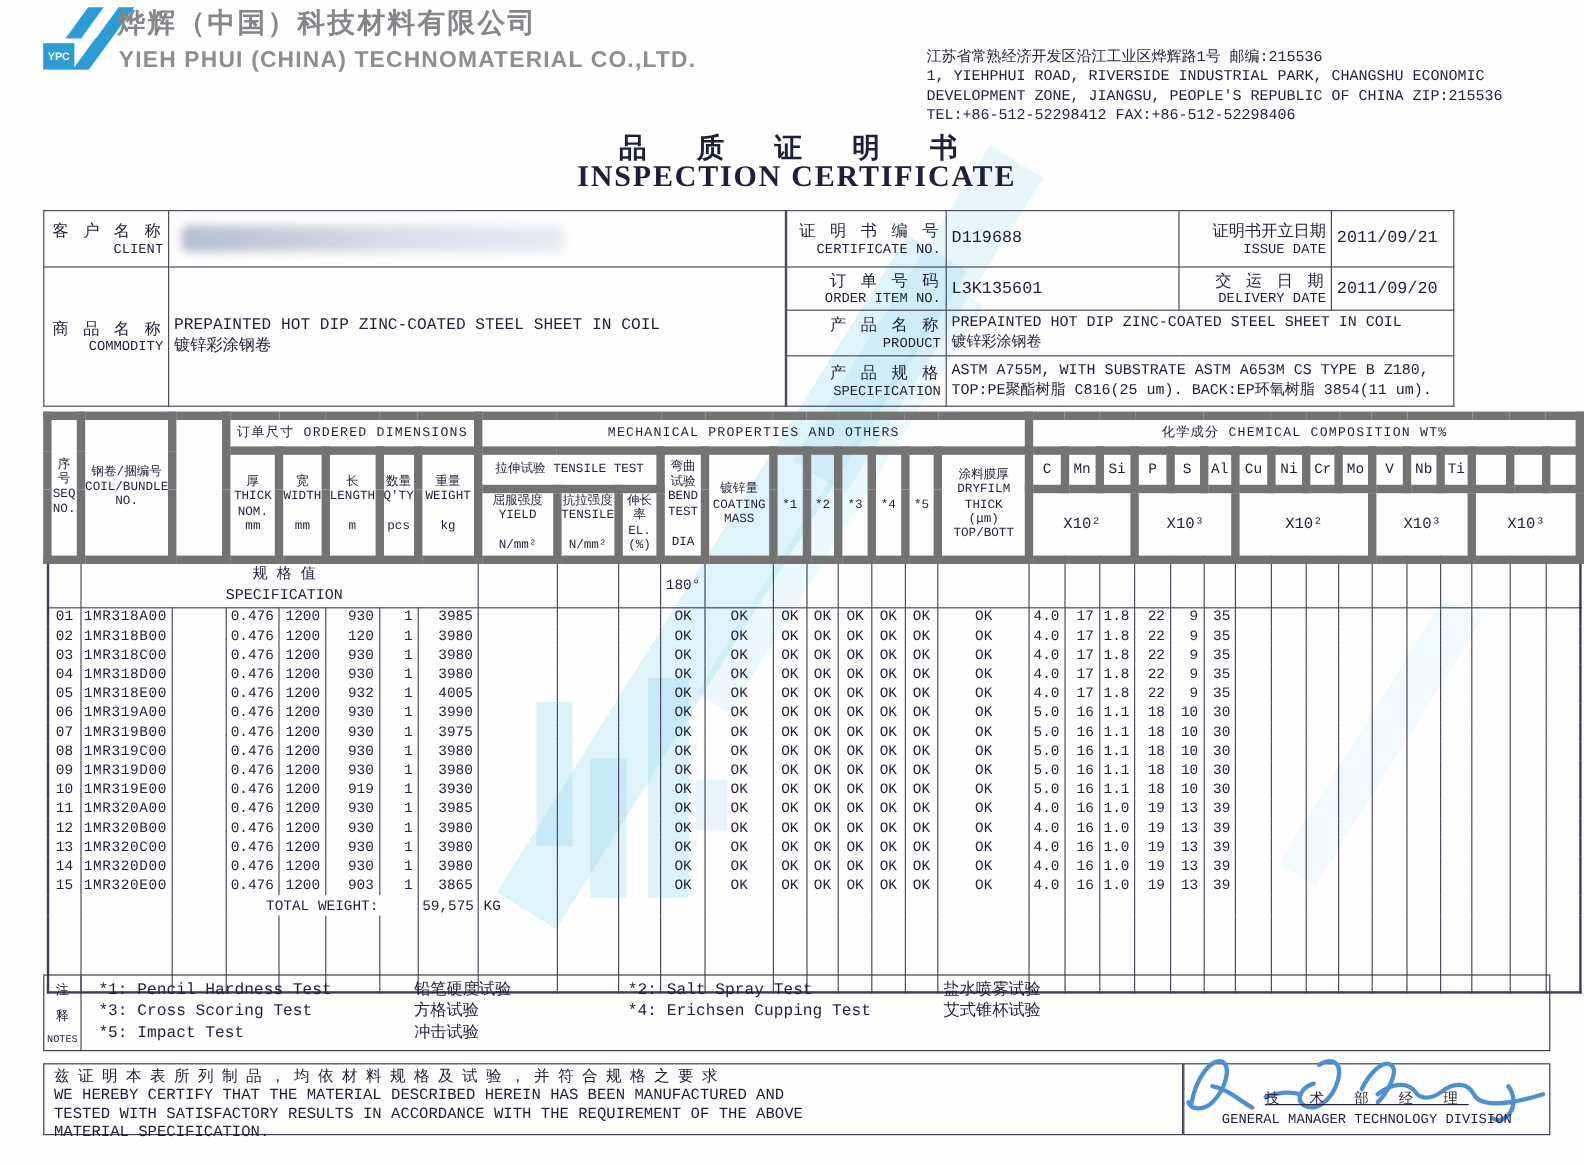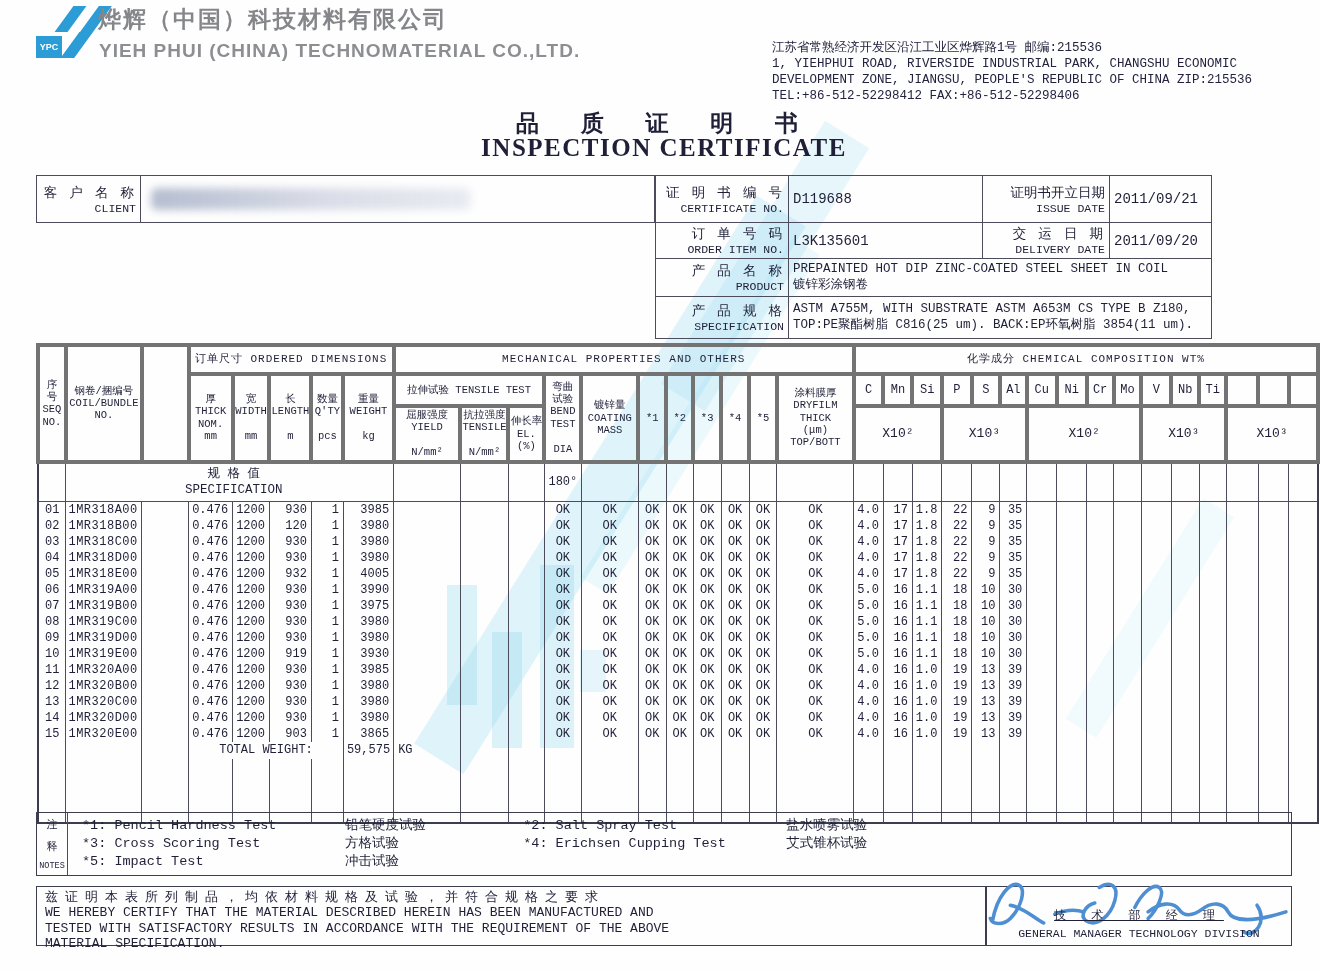--- a/index.html
+++ b/index.html
@@ -41,21 +41,21 @@
   .lblen{font-size:11.5px;letter-spacing:0px;}
   .ival{font-size:14px;padding-left:10px;}
   .vtop{vertical-align:top;padding-top:3px;}
   .small-val div{font-size:12.5px;line-height:1.25;}
   .redacted{width:320px;height:22px;margin-left:6px;border-radius:6px;
             background:linear-gradient(90deg,rgba(120,135,170,.55),rgba(150,160,190,.35) 55%,rgba(170,180,205,.25));
             filter:blur(4px);}
   
   .main-table{position:absolute;left:36px;top:343px;border-collapse:collapse;table-layout:fixed;
               border:2px solid #3d3d50;}
-  .main-table th{border:4px solid #737373;font-weight:normal;font-size:10.5px;line-height:1.18;
+  .main-table th{border:7px solid #737373;font-weight:normal;font-size:10.5px;line-height:1.18;
                  padding:1px 0;vertical-align:middle;text-align:center;white-space:pre-line;}
   .main-table th.grp{font-size:11px;letter-spacing:1px;}
   .main-table th.elem{font-size:12px;}
   .main-table th.scale{font-size:13px;}
   .main-table td{border-left:1px solid #4b4b5c;border-right:1px solid #4b4b5c;font-size:12px;
                  padding:0 3px;white-space:nowrap;vertical-align:middle;}
   .main-table tr.spec-row td{border-top:1px solid #4b4b5c;border-bottom:1px solid #4b4b5c;}
   td.num{text-align:right;padding-right:4px;}
   td.ctr{text-align:center;}
   td.coil{text-align:left;padding-left:2px;letter-spacing:0.5px;}
@@ -123,20 +123,30 @@
         </colgroup>
       <tbody>
           <tr style="height:47px;">
         <td class="ilabel">
           <div class="lblcn">客 户 名 称</div>
           <div class="lblen">CLIENT</div>
         </td>
         <td class="ival">
               <div class="redacted"></div>
             </td>
+      </tr>
+      <tr style="height:116px;">
+        <td class="ilabel">
+          <div class="lblcn">商 品 名 称</div>
+          <div class="lblen">COMMODITY</div>
+        </td>
+        <td class="ival vtop">
+          <div style="font-size:13.5px;">PREPAINTED HOT DIP ZINC-COATED STEEL SHEET IN COIL</div>
+          <div style="font-size:13.5px;">镀锌彩涂钢卷</div>
+        </td>
       </tr>
     </tbody>
       </table>
 
     <table class="info-table" style="left:655px;top:175px;width:557px;">
       <colgroup>
           <col style="width:133px;">
           <col style="width:194px;">
           <col style="width:127px;">
           <col>

